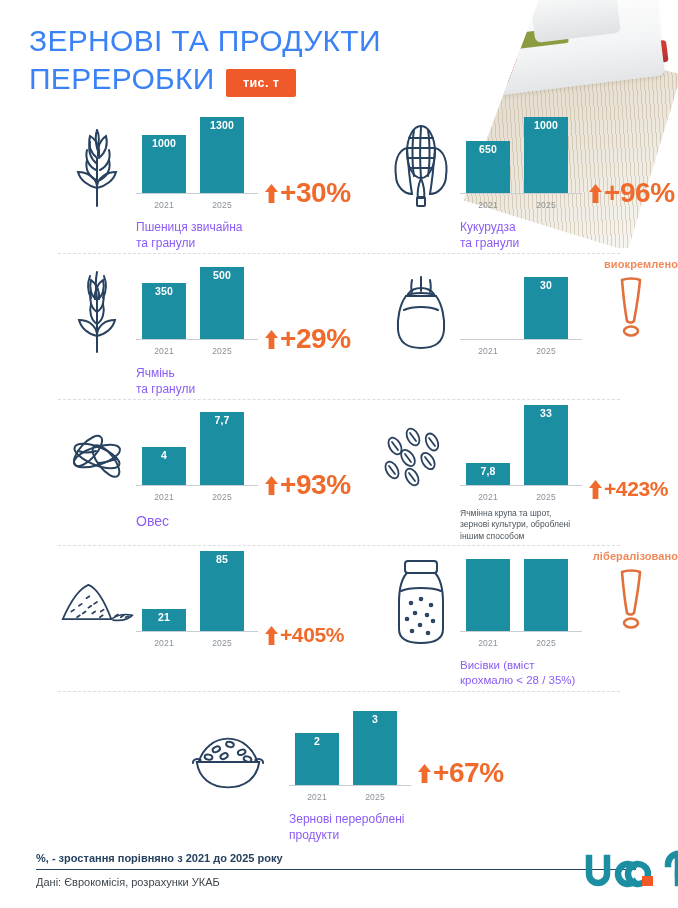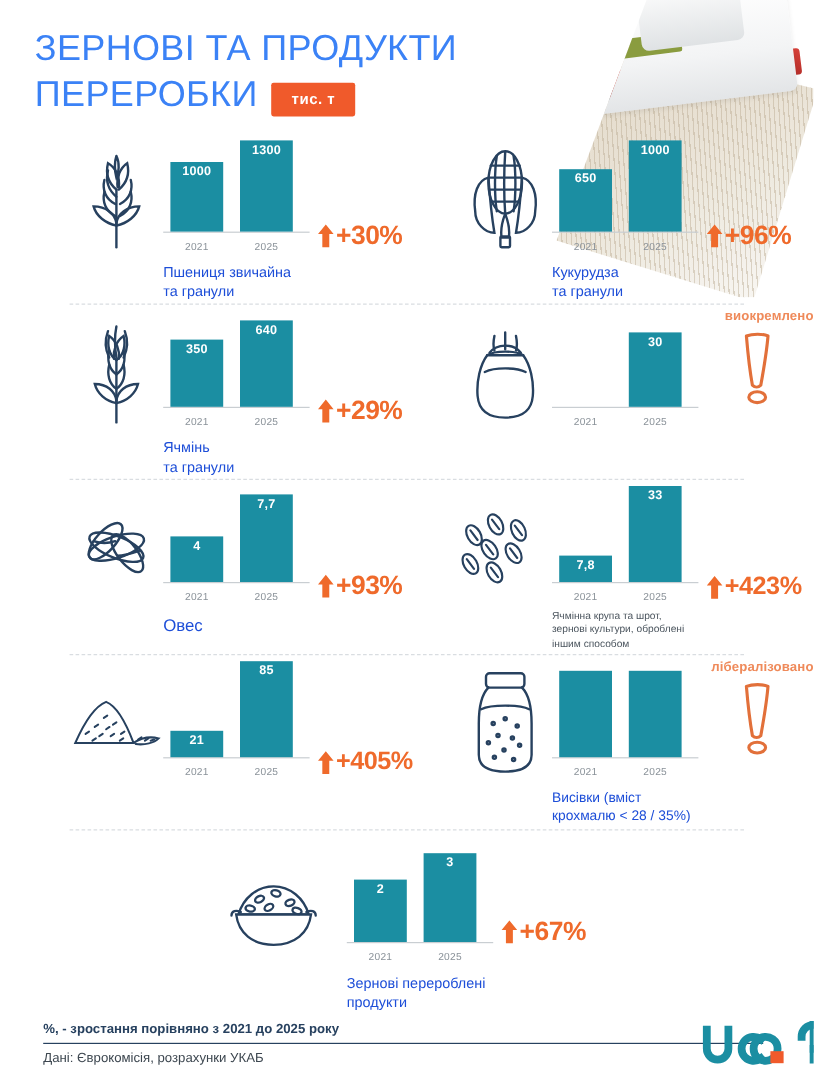--- a/index.html
+++ b/index.html
@@ -102,34 +102,34 @@
   .tick.t1{left:6px;}
   .tick.t2{left:64px;}
 
   
   .delta{
     position:absolute;left:206px;bottom:45px;
     display:flex;align-items:center;gap:1px;
     color:#ef6a2b;font-weight:bold;white-space:nowrap;
   }
   .delta .arrow{display:block;}
-  .delta .pct{font-size:22px;letter-spacing:-.4px;}
+  .delta .pct{font-size:28px;letter-spacing:-.4px;}
   .delta.small .pct{font-size:21px;}
 
   
   .note{
     position:absolute;left:188px;top:4px;width:108px;text-align:right;
     color:#ef8a5a;font-size:11px;font-weight:bold;letter-spacing:.1px;
   }
   .exclam{position:absolute;left:232px;top:20px;}
 
   
   .caption{
     position:absolute;left:78px;top:112px;width:215px;
-    font-size:12px;color:#1d4ed8;line-height:1.3;
+    font-size:12px;color:#8b5cf6;line-height:1.3;
   }
   .caption.tiny{font-size:8.5px;line-height:1.35;color:#4a545d;top:108px;}
   .caption.big{font-size:14px;}
 
   
   .footer{position:absolute;left:0;bottom:0;width:678px;height:60px;margin-left:28px;}
   .foot-line{
     position:absolute;left:8px;top:21px;width:600px;height:1px;background:#27415f;
   }
   .foot-top{
@@ -268,21 +268,21 @@
       </div>
       <div class="chart">
         <div class="axis"></div>
         <div class="bar-wrap b1">
           <div class="bar" style="height:56px">
             <span class="bar-val">350</span>
           </div>
         </div>
         <div class="bar-wrap b2">
           <div class="bar" style="height:72px">
-            <span class="bar-val">640</span>
+            <span class="bar-val">500</span>
           </div>
         </div>
         <div class="tick t1">2021</div>
         <div class="tick t2">2025</div>
       </div>
       <div class="delta">
         <svg class="arrow" width="15" height="21" viewBox="0 0 15 21">
           <path d="M7.5 1 L14 9 H10.4 V20 H4.6 V9 H1 Z" fill="#ef6a2b"></path>
         </svg>
         <span class="pct">+29%</span>

